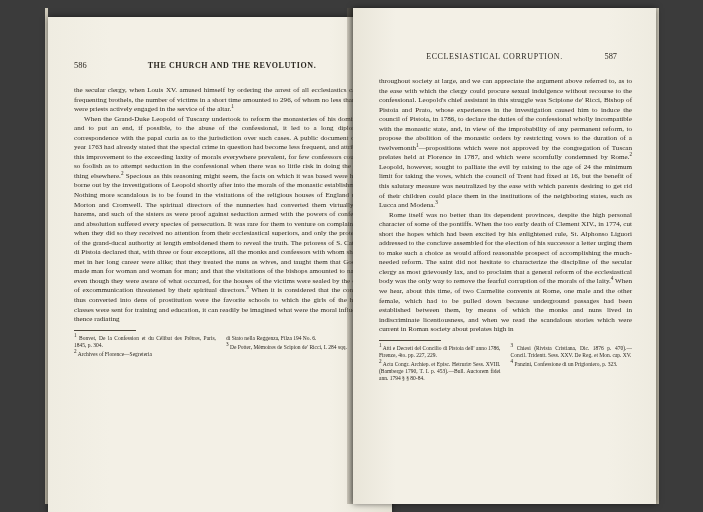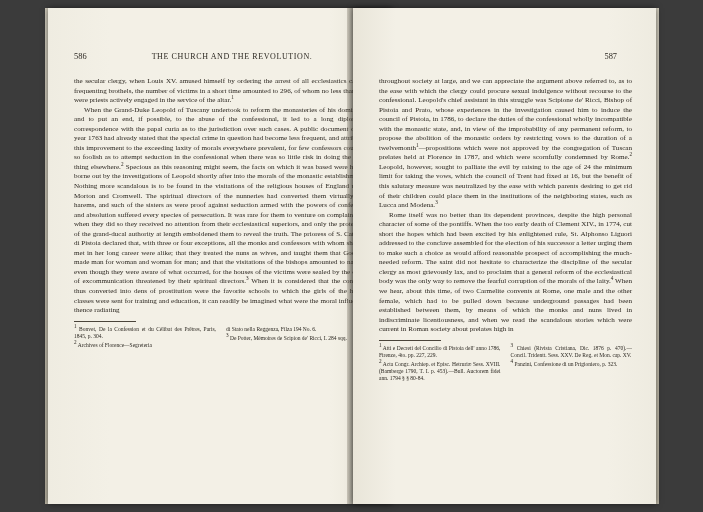--- a/index.html
+++ b/index.html
@@ -25,20 +25,21 @@
     position: absolute;
     top: 8px;
     height: 496px;
     background: #f2efe4;
     box-shadow: 0 0 6px rgba(0,0,0,0.55);
   }
   .page-left {
     left: 48px;
     width: 344px;
     background: linear-gradient(to right, #efece1 0%, #f3f0e6 18%, #f3f0e6 82%, #e6e2d5 100%);
+    margin-top: 9px;
   }
   .page-right {
     left: 353px;
     width: 303px;
     background: linear-gradient(to right, #e9e5d9 0%, #f3f0e6 14%, #f3f0e6 84%, #eeebe0 100%);
   }
   .gutter {
     position: absolute;
     left: 347px;
     top: 8px;
@@ -70,21 +71,21 @@
   .runhead .title {
     position: absolute;
     left: 0;
     right: 0;
     top: 0;
     text-align: center;
     font-size: 8px;
   }
   .page-left .runhead .folio { left: 0; }
   .page-right .runhead .folio { right: 15px; }
-  .page-left .runhead .title { padding-left: 22px; }
+  .page-left .runhead .title { padding-left: 22px; font-weight: bold; }
   .page-right .runhead .title { padding-right: 22px; }
 
   .body-text {
     margin-top: 11px;
     font-size: 7.1px;
     line-height: 9.55px;
     text-align: justify;
     color: #241f19;
     hyphens: auto;
   }
@@ -161,20 +162,21 @@
       </div>
     </div>
   </div>
 
   <div class="gutter"></div>
 
   <div class="page page-right">
     <div class="content">
       <div class="runhead">
         <span class="folio">587</span>
+        <span class="title">ECCLESIASTICAL CORRUPTION.</span>
       </div>
       <div class="body-text">
         <p class="noindent">throughout society at large, and we can appreciate the argument above referred to, as to the ease with which the clergy could procure sexual indulgence without recourse to the confessional. Leopold's chief assistant in this struggle was Scipione de' Ricci, Bishop of Pistoia and Prato, whose experiences in the investigation caused him to induce the council of Pistoia, in 1786, to declare the duties of the confessional wholly incompatible with the monastic state, and, in view of the improbability of any permanent reform, to propose the abolition of the monastic orders by restricting vows to the duration of a twelvemonth<sup>1</sup>—propositions which were not approved by the congregation of Tuscan prelates held at Florence in 1787, and which were scornfully condemned by Rome.<sup>2</sup> Leopold, however, sought to palliate the evil by raising to the age of 24 the minimum limit for taking the vows, which the council of Trent had fixed at 16, but the benefit of this salutary measure was neutralized by the ease with which parents desiring to get rid of their children could place them in the institutions of the neighboring states, such as Lucca and Modena.<sup>3</sup></p>
         <p>Rome itself was no better than its dependent provinces, despite the high personal character of some of the pontiffs. When the too early death of Clement XIV., in 1774, cut short the hopes which had been excited by his enlightened rule, St. Alphonso Liguori addressed to the conclave assembled for the election of his successor a letter urging them to make such a choice as would afford reasonable prospect of accomplishing the much-needed reform. The saint did not hesitate to characterize the discipline of the secular clergy as most grievously lax, and to proclaim that a general reform of the ecclesiastical body was the only way to remove the fearful corruption of the morals of the laity.<sup>4</sup> When we hear, about this time, of two Carmelite convents at Rome, one male and the other female, which had to be pulled down because underground passages had been established between them, by means of which the monks and nuns lived in indiscriminate licentiousness, and when we read the scandalous stories which were current in Roman society about prelates high in</p>
       </div>
       <div class="rule"></div>
       <div class="notes">
         <div class="col">
           <p><sup>1</sup> Atti e Decreti del Concilio di Pistoia dell' anno 1786, Firenze, 4to. pp. 227, 229.</p>
           <p><sup>2</sup> Acta Congr. Archiep. et Episc. Hetruriæ Sess. XVIII. (Bamberge 1790, T. I. p. 453).—Bull. Auctorem fidei ann. 1794 § § 80-84.</p>

